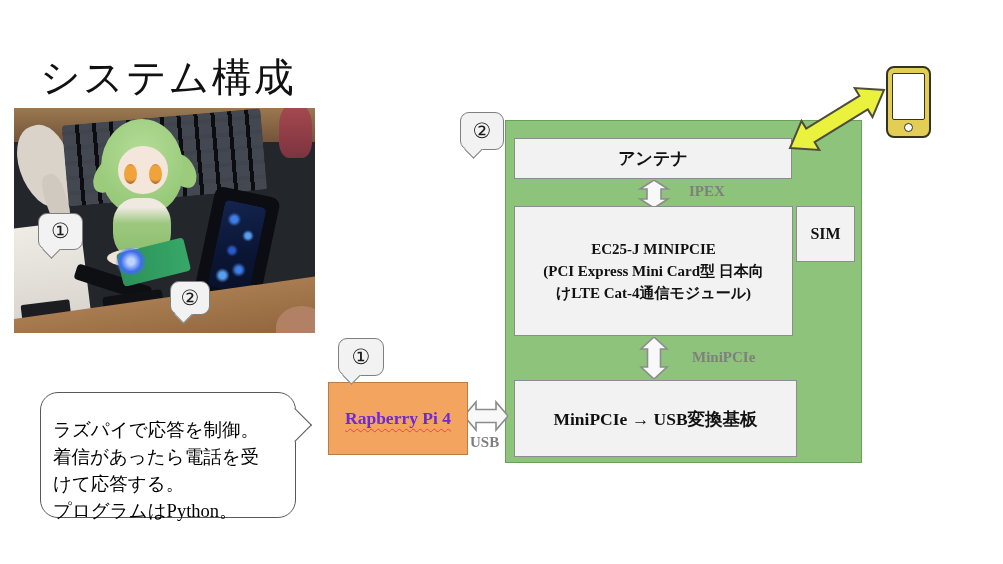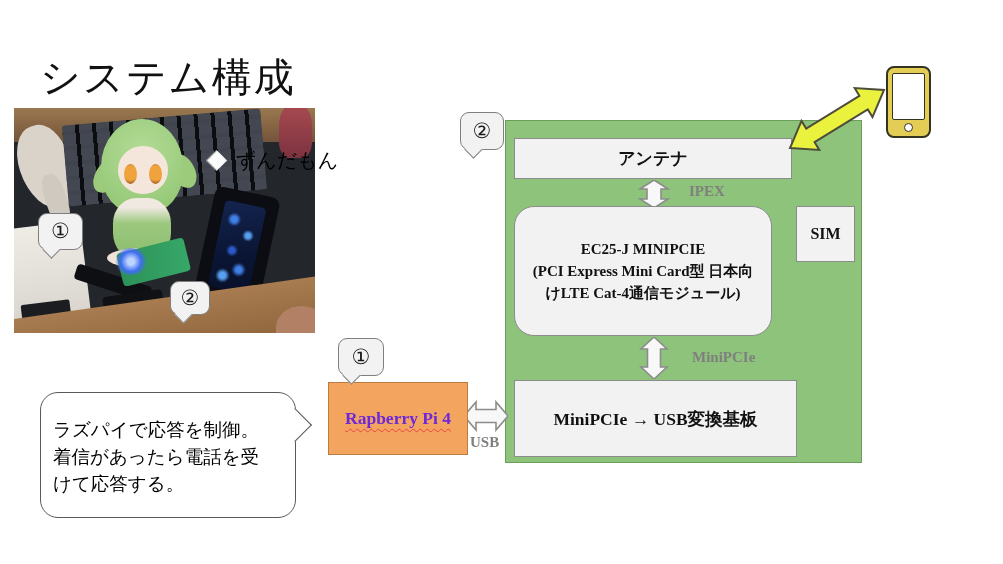--- a/index.html
+++ b/index.html
@@ -66,21 +66,21 @@
   #note-bubble{left:40px;top:392px;width:256px;height:126px;background:#fff;border:1.4px solid #595959;
     border-radius:18px;padding:24px 12px;font-size:18.5px;line-height:27px;color:#000;z-index:4;}
   #note-bubble .tail{position:absolute;right:-12px;top:20px;width:24px;height:24px;background:#fff;
     border-right:1.4px solid #595959;border-bottom:1.4px solid #595959;transform:rotate(-45deg);}
 
   
   #green-panel{left:505px;top:120px;width:357px;height:343px;background:var(--panel-green,#8dc37b);border:1px solid #6b9e58;}
   .gray-box{position:absolute;background:var(--box-gray,#f2f2f2);border:1.2px solid #8c8c8c;
     display:flex;align-items:center;justify-content:center;text-align:center;color:#111;font-weight:bold;}
   #antenna-box{left:8px;top:17px;width:278px;height:41px;font-size:17px;}
-  #module-box{left:8px;top:85px;width:258px;height:130px;font-size:15px;line-height:22px;flex-direction:column;border-radius:20px;}
+  #module-box{left:8px;top:85px;width:279px;height:130px;font-size:15px;line-height:22px;flex-direction:column;}
   #sim-box{left:290px;top:85px;width:59px;height:56px;font-size:16px;}
   #converter-box{left:8px;top:259px;width:283px;height:77px;font-size:17.5px;}
   .conn-label{position:absolute;font-weight:bold;font-size:15px;color:var(--label-gray,#7f7f7f);}
   #ipex-arrow{left:125px;top:59px;}
   #ipex-label{left:183px;top:62px;}
   #minipcie-arrow{left:128px;top:216px;}
   #minipcie-label{left:186px;top:228px;}
   #usb-arrow{left:464px;top:397px;}
   #usb-label{left:470px;top:434px;font-weight:bold;font-size:15px;color:var(--label-gray,#7f7f7f);}
 
@@ -126,24 +126,20 @@
     </div>
     <div class="abs p-rpi"></div>
     <div class="abs p-cable1"></div>
     <div class="abs p-cable2"></div>
     <div class="abs p-board"></div>
     <div class="abs p-led"></div>
     <div class="abs p-wood-bottom"></div>
     <div class="abs p-hand"></div>
   </div>
 
-  <div id="zunda-bubble" class="abs">
-    <div class="tail"></div>
-    <span>ずんだもん</span>
-  </div>
 
   <div id="photo-callout-1" class="abs num-callout">
     <div class="tail"></div>
     <span>①</span>
   </div>
   <div id="photo-callout-2" class="abs num-callout">
     <div class="tail"></div>
     <span>②</span>
   </div>
   <div id="diagram-callout-2" class="abs num-callout">
@@ -153,20 +149,21 @@
   <div id="rpi-callout-1" class="abs num-callout">
     <div class="tail"></div>
     <span>①</span>
   </div>
 
   <div id="note-bubble" class="abs">
     <div class="tail"></div>
     <div>ラズパイで応答を制御。</div>
     <div>着信があったら電話を受</div>
     <div>けて応答する。</div>
+    <div>プログラムはPython。</div>
   </div>
 
   <div id="green-panel" class="abs">
     <div id="antenna-box" class="gray-box">
       <span>アンテナ</span>
     </div>
 
     <svg id="ipex-arrow" class="abs" width="46" height="28" viewBox="0 0 46 28">
       <polygon points="23,0 9,9 16,9 16,19 9,19 23,28 37,19 30,19 30,9 37,9" fill="#f8f8f8" stroke="#8c8c8c" stroke-width="1.6"></polygon>
     </svg>

